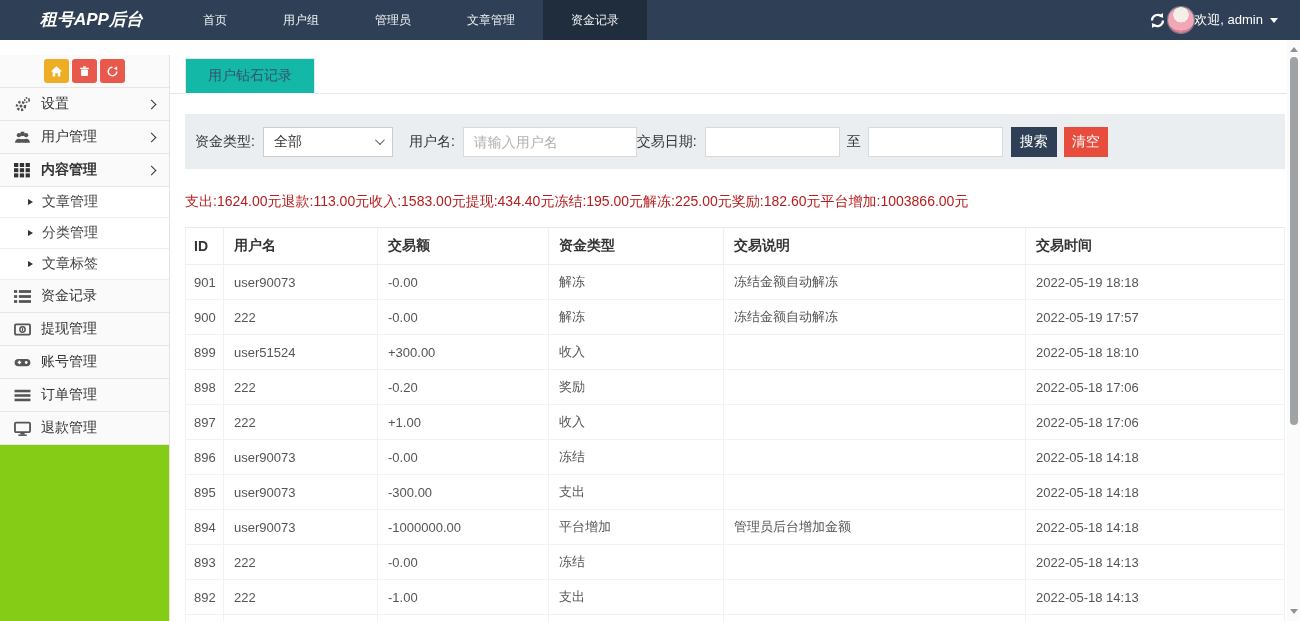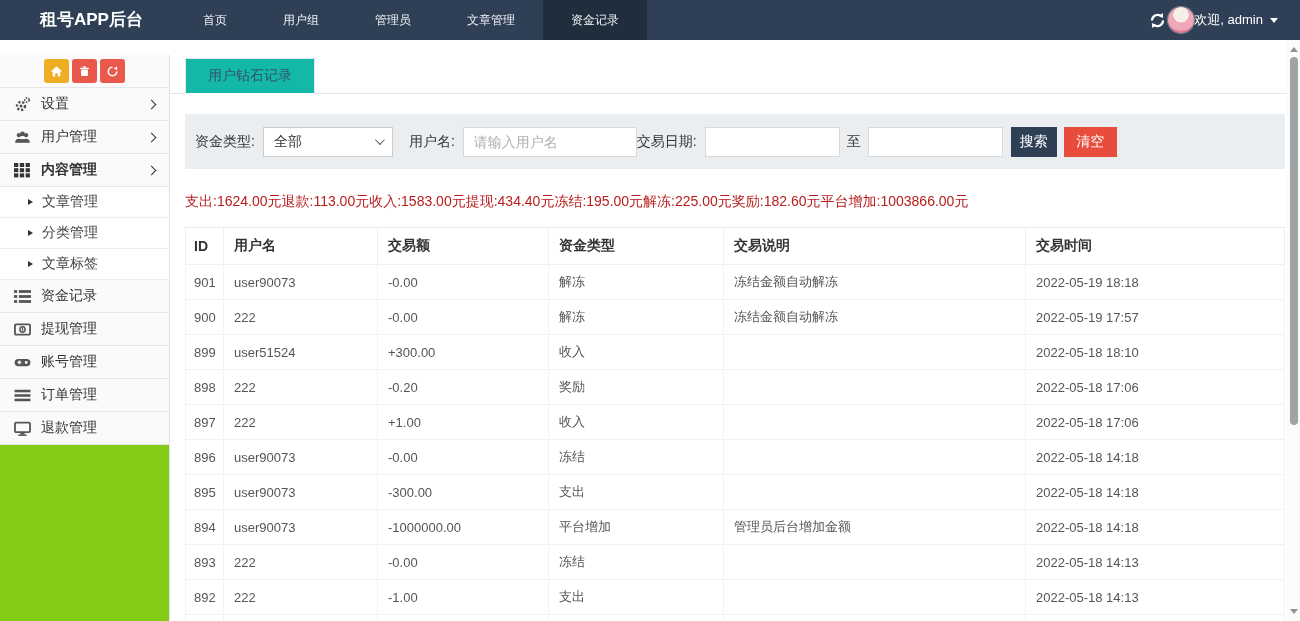--- a/index.html
+++ b/index.html
@@ -12,21 +12,21 @@
     color: #333;
   }
 
   
   .navbar {
     position: absolute; top: 0; left: 0; right: 0; height: 40px;
     background: #2f4056; display: flex; align-items: stretch; z-index: 10;
   }
   .brand {
     color: #fff; font-size: 17px; font-weight: bold;
-    line-height: 40px; padding: 0 20px 0 40px; cursor: pointer; white-space: nowrap;
+    line-height: 40px; padding: 0 20px 0 40px; cursor: pointer; white-space: nowrap; font-style: italic;
   }
   .nav-menu { display: flex; margin-left: 12px; }
   .nav-item {
     color: #f0f3f6; font-size: 12px; line-height: 40px; padding: 0 28px;
     cursor: pointer; white-space: nowrap;
   }
   .nav-item.active { background: #1f2d3c; }
   .nav-right { margin-left: auto; display: flex; align-items: center; padding-right: 22px; }
   .refresh-btn { width: 20px; height: 20px; cursor: pointer; display: flex; align-items: center; }
   .avatar {
@@ -104,21 +104,21 @@
   .f-input {
     height: 30px; background: #fff; border: 1px solid #d9d9d9; padding: 0 10px;
     font-size: 14px; color: #333; font-family: inherit; outline: none;
   }
   .f-input::placeholder { color: #b0b0b0; }
   .input-user { width: 174px; }
   .input-date { width: 135px; }
   .to-label { margin: 0 7px; color: #333; }
   .btn { height: 30px; border: none; color: #fff; font-size: 14px; cursor: pointer; font-family: inherit; }
   .btn-search { width: 46px; background: #2f4056; margin-left: 8px; }
-  .btn-clear { width: 53px; background: #e74c3c; margin-left: 7px; }
+  .btn-clear { width: 44px; background: #e74c3c; margin-left: 7px; }
 
   .stats-line { margin: 24px 15px 0 15px; display: flex; color: #b91c1c; font-size: 14px; white-space: nowrap; }
 
   .data-table {
     margin: 16px 15px 0 15px; width: calc(100% - 30px);
     border-collapse: collapse; table-layout: fixed;
   }
   .data-table th {
     font-size: 14px; font-weight: bold; color: #333; text-align: left;
     padding: 9px 10px; border: 1px solid #edf0f2; border-top: 1px solid #e6eaec;

